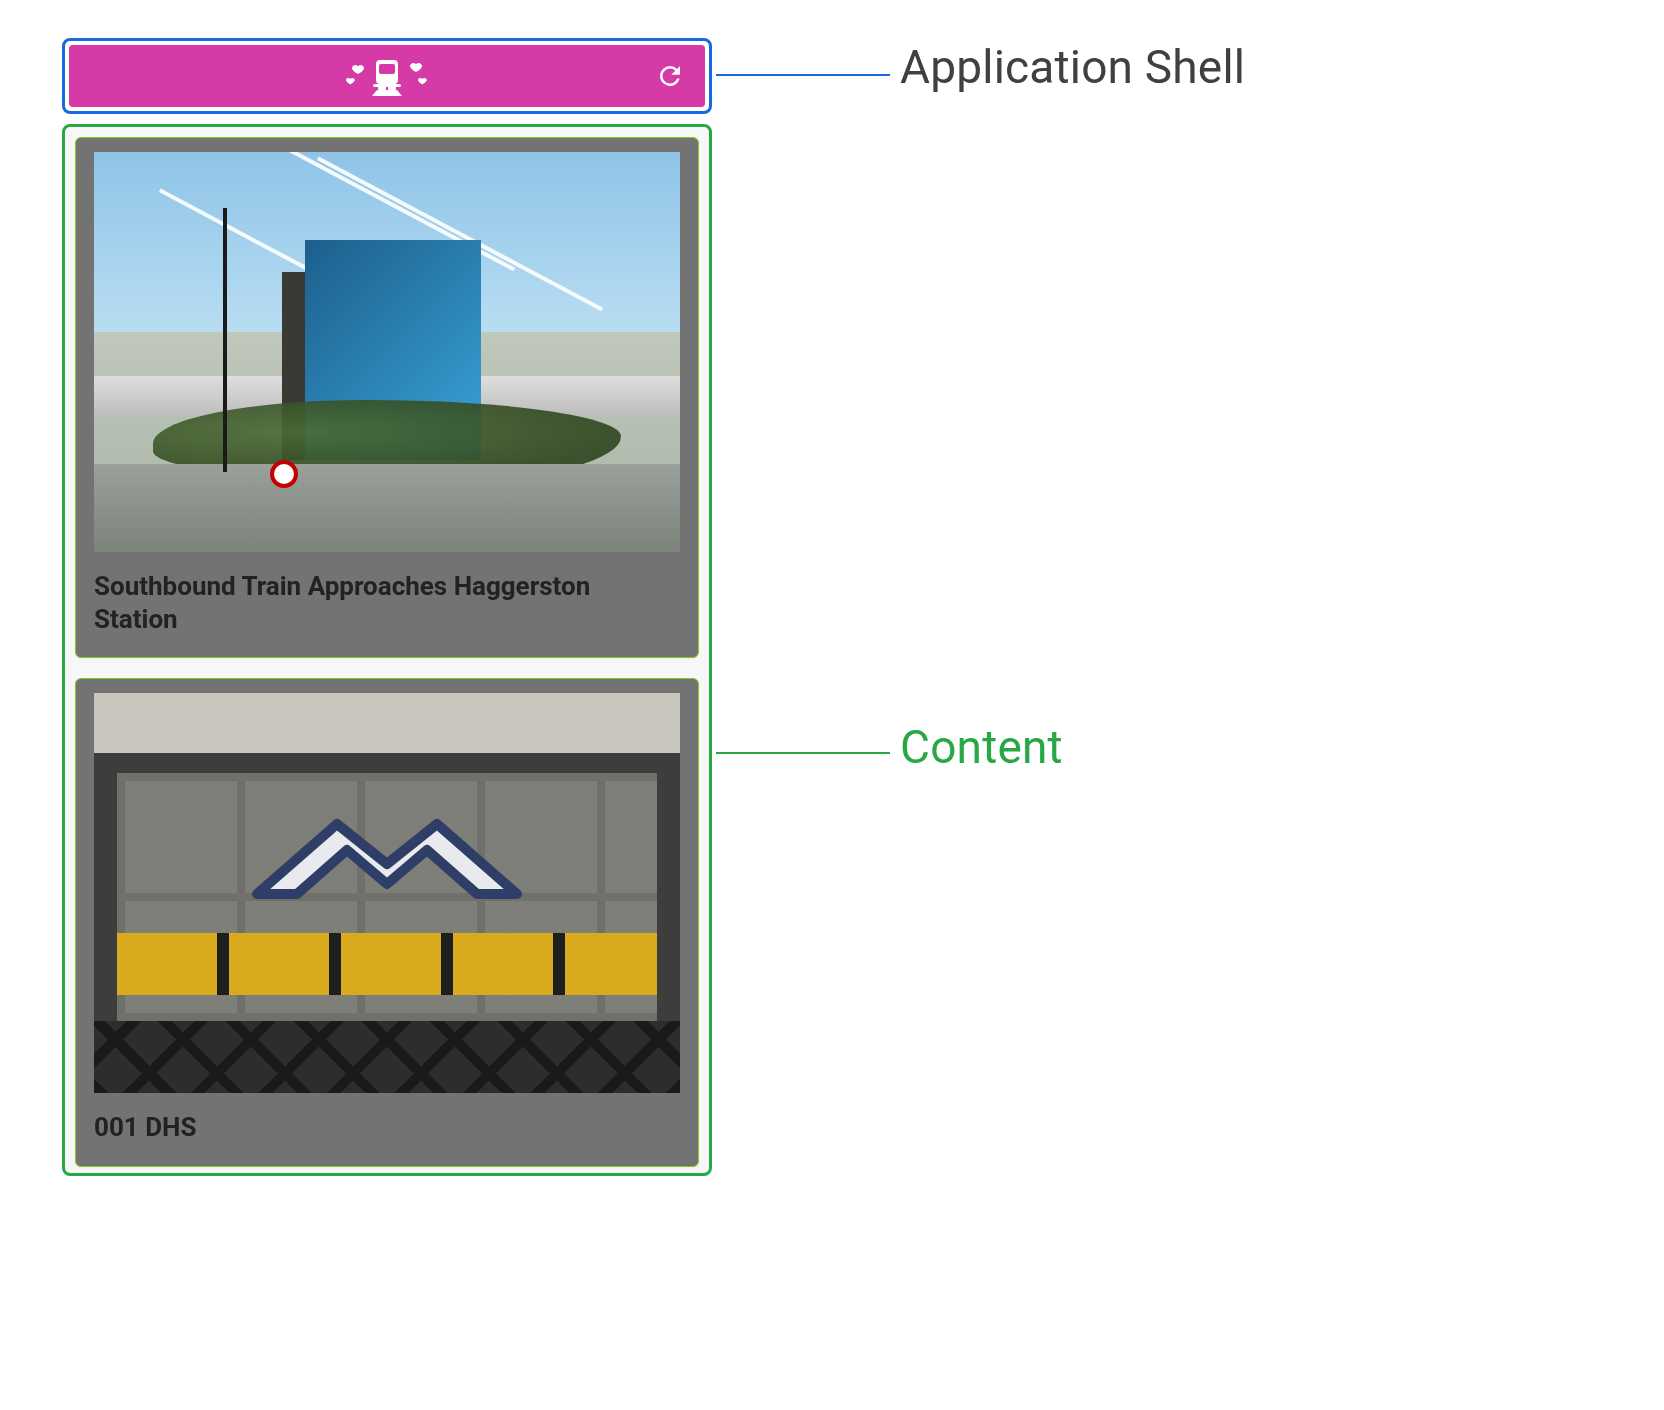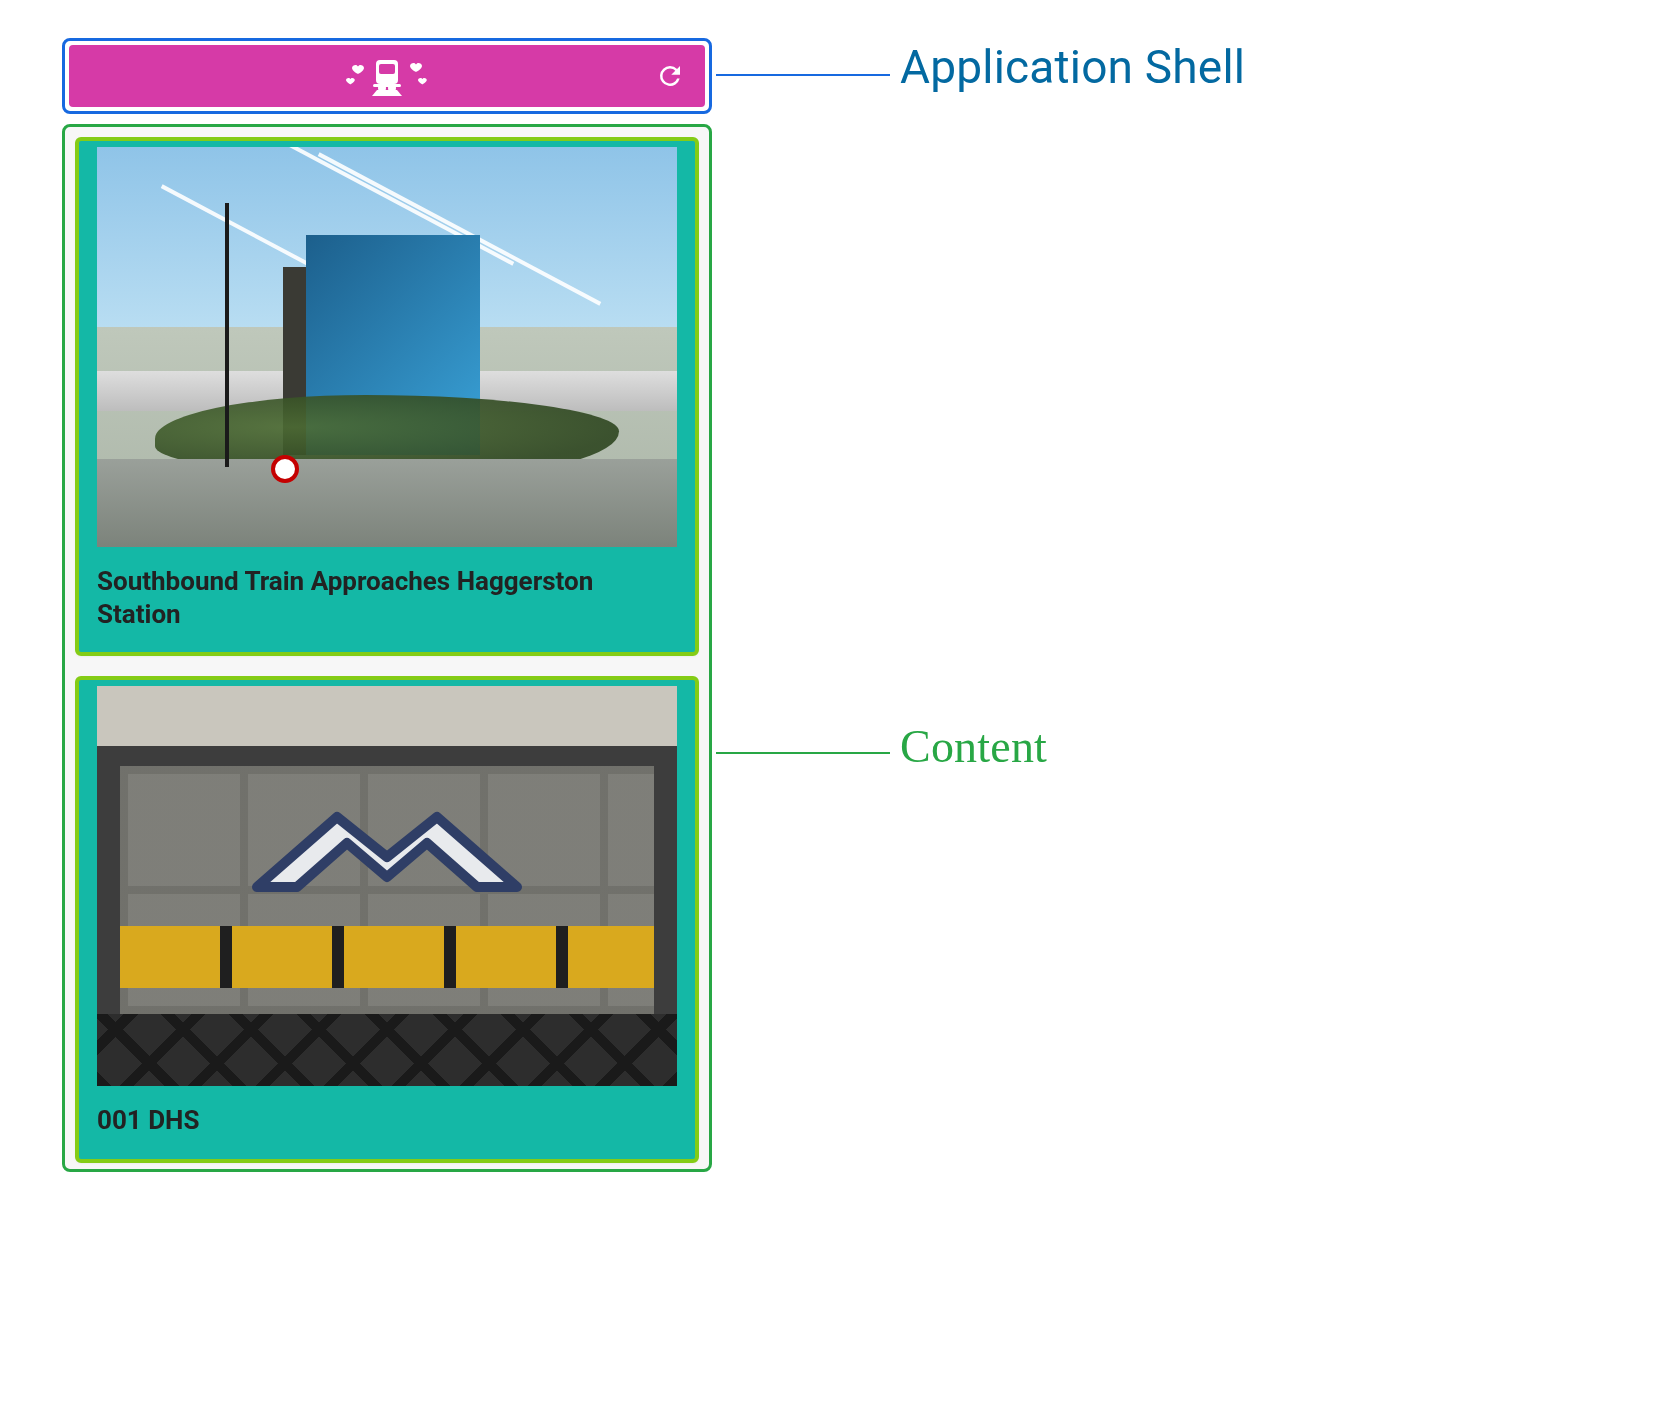--- a/index.html
+++ b/index.html
@@ -61,24 +61,24 @@
   
   .content-box {
     margin-top: 10px;
     border: 3px solid #28a745;
     border-radius: 8px;
     padding: 10px 10px 6px 10px;
     background: #f7f7f7;
   }
 
   .card {
-    background: #14b8a6;
-    border: 4px solid #84cc16;
+    background: #737373;
+    border: 1px solid #84cc16;
     border-radius: 6px;
-    padding: 6px 18px 22px 18px;
+    padding: 14px 18px 22px 18px;
     margin-bottom: 20px;
     box-shadow: 0 1px 2px rgba(0,0,0,0.04);
   }
   .card:last-child { margin-bottom: 0; }
 
   .card-title {
     font-size: 26px;
     font-weight: 700;
     color: #222;
     margin-top: 18px;
@@ -194,29 +194,28 @@
     transform: translate(-50%, -50%);
   }
 
   
   .anno {
     position: absolute;
     font-size: 46px;
     letter-spacing: 0.2px;
   }
   .anno-shell {
-    color: #0369a1;
+    color: #404040;
     left: 900px;
     top: 40px;
   }
   .anno-content {
     color: #28a745;
     left: 900px;
     top: 720px;
-    font-family: Liberation Serif, serif;
   }
 
   
   .leader {
     position: absolute;
     background: currentColor;
     height: 2px;
   }
   .leader-shell {
     color: #1769e0;

